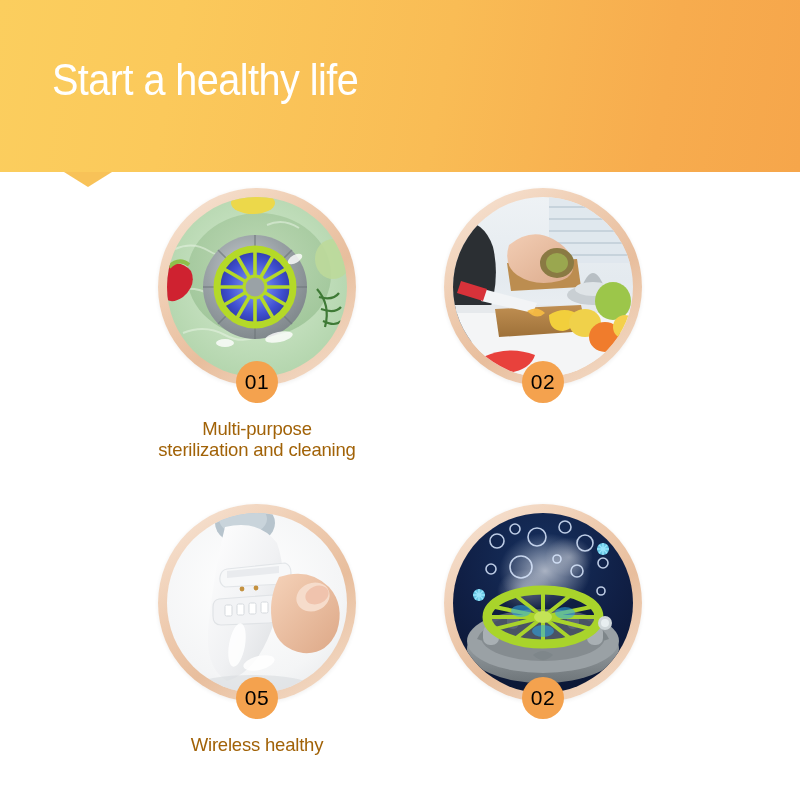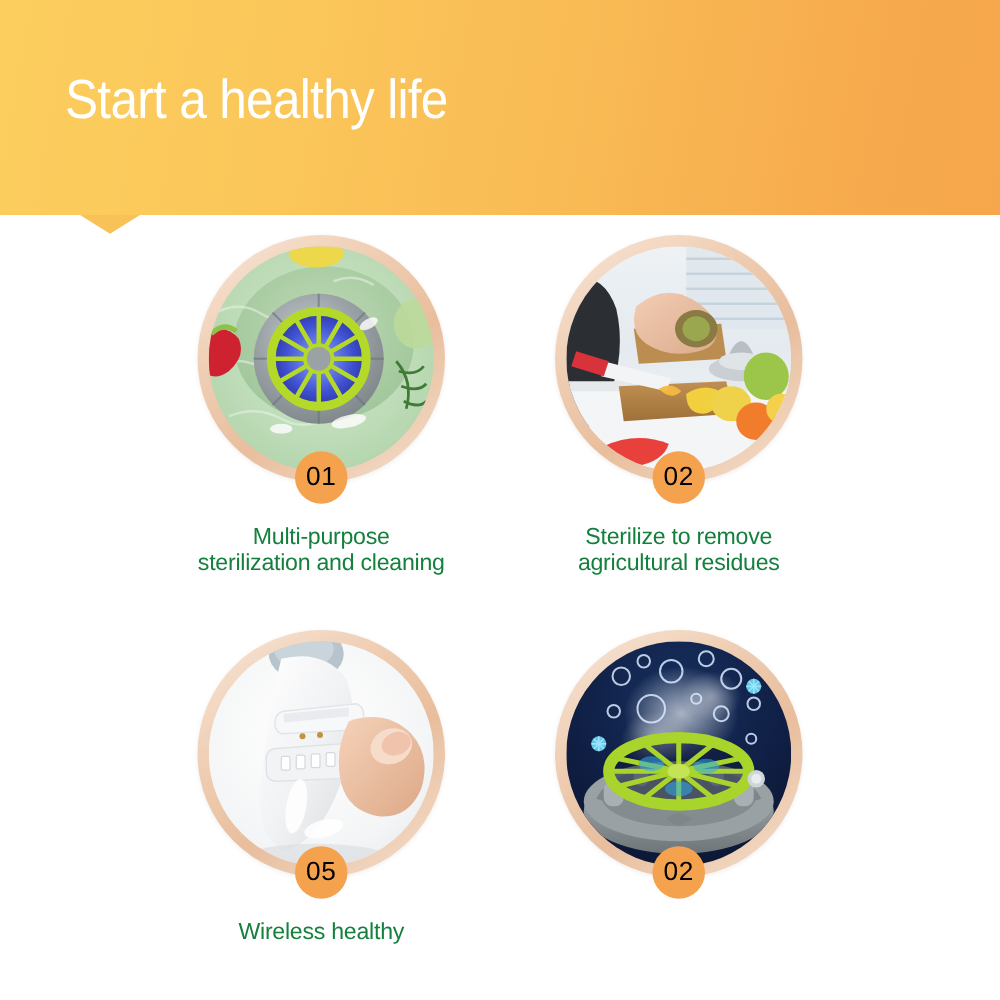--- a/index.html
+++ b/index.html
@@ -109,21 +109,21 @@
   }
 
   
   .caption {
     margin-top:32px;
     text-align:center;
     font-family:"Liberation Sans", sans-serif;
     font-size:18.5px;
     font-weight:400;
     line-height:21px;
-    color:#15803d;
+    color:#a16207;
     letter-spacing:-0.2px;
     white-space:pre-line;
   }
 </style>
 </head>
 <body>
 
 <div id="page">
 
   <div class="banner">
@@ -276,22 +276,20 @@
 
             <g fill="#f4b942" opacity="0.95">
               <path d="M74 114 q10 -6 18 2 q-8 8 -18 -2z"></path>
             </g>
 
             <path d="M30 160 q26 -12 52 -2 q-4 14 -26 18 q-22 2 -26 -16z" fill="#e8413c"></path>
           </svg>
         </div>
         <div class="badge">02</div>
       </div>
-      <div class="caption">Sterilize to remove
-agricultural residues</div>
     </div>
 
     <div class="feature pos-2">
       <div class="circle-wrap">
         <div class="circle-ring"></div>
         <div class="circle-photo">
           <svg class="photo-svg" viewBox="0 0 180 180">
             <defs>
               <radialGradient id="whiteBg" cx="45%" cy="40%" r="75%">
                 <stop offset="0%" stop-color="#ffffff"></stop>

